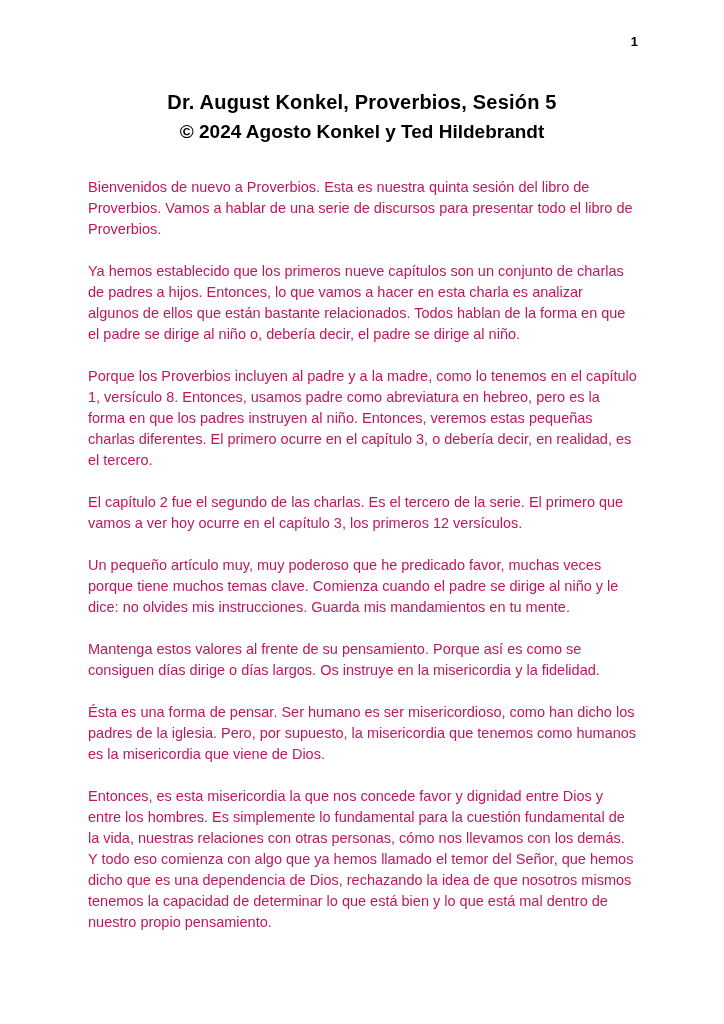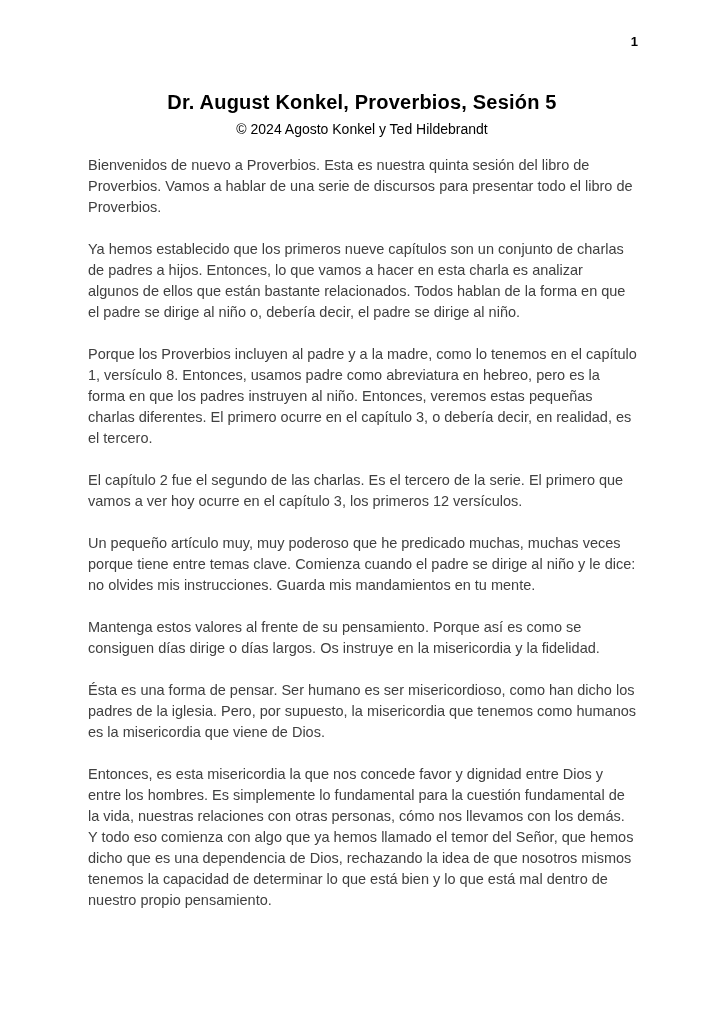--- a/index.html
+++ b/index.html
@@ -29,49 +29,49 @@
     padding-top: 84px;
     text-align: center;
   }
   .doc-title {
     margin: 7px;
     font-size: 20px;
     font-weight: bold;
     letter-spacing: 0.2px;
   }
   .doc-subtitle {
-    margin: 4px 0 0 0;
-    font-size: 14px;
-    font-weight: normal;
+    margin: 4px 0 16px 0;
+    font-size: 19px;
+    font-weight: bold;
   }
   .doc-body {
     padding: 18px 87px 0 88px;
     text-align: left;
   }
   .para {
     margin: 0 0 21px 0;
     font-size: 14.5px;
     line-height: 21px;
-    color: #404040;
+    color: #be185d;
   }
 </style>
 </head>
 <body>
 
 <div class="page">
   <div class="page-number">1</div>
 
   <div class="doc-header">
     <h1 class="doc-title">Dr. August Konkel, Proverbios, Sesión 5</h1>
     <p class="doc-subtitle">© 2024 Agosto Konkel y Ted Hildebrandt</p>
   </div>
 
   <div class="doc-body">
       <p class="para">Bienvenidos de nuevo a Proverbios. Esta es nuestra quinta sesión del libro de Proverbios. Vamos a hablar de una serie de discursos para presentar todo el libro de Proverbios.</p>
       <p class="para">Ya hemos establecido que los primeros nueve capítulos son un conjunto de charlas de padres a hijos. Entonces, lo que vamos a hacer en esta charla es analizar algunos de ellos que están bastante relacionados. Todos hablan de la forma en que el padre se dirige al niño o, debería decir, el padre se dirige al niño.</p>
       <p class="para">Porque los Proverbios incluyen al padre y a la madre, como lo tenemos en el capítulo 1, versículo 8. Entonces, usamos padre como abreviatura en hebreo, pero es la forma en que los padres instruyen al niño. Entonces, veremos estas pequeñas charlas diferentes. El primero ocurre en el capítulo 3, o debería decir, en realidad, es el tercero.</p>
       <p class="para">El capítulo 2 fue el segundo de las charlas. Es el tercero de la serie. El primero que vamos a ver hoy ocurre en el capítulo 3, los primeros 12 versículos.</p>
-      <p class="para">Un pequeño artículo muy, muy poderoso que he predicado muchas, muchas veces porque tiene entre temas clave. Comienza cuando el padre se dirige al niño y le dice: no olvides mis instrucciones. Guarda mis mandamientos en tu mente.</p>
+      <p class="para">Un pequeño artículo muy, muy poderoso que he predicado favor, muchas veces porque tiene muchos temas clave. Comienza cuando el padre se dirige al niño y le dice: no olvides mis instrucciones. Guarda mis mandamientos en tu mente.</p>
       <p class="para">Mantenga estos valores al frente de su pensamiento. Porque así es como se consiguen días dirige o días largos. Os instruye en la misericordia y la fidelidad.</p>
       <p class="para">Ésta es una forma de pensar. Ser humano es ser misericordioso, como han dicho los padres de la iglesia. Pero, por supuesto, la misericordia que tenemos como humanos es la misericordia que viene de Dios.</p>
       <p class="para">Entonces, es esta misericordia la que nos concede favor y dignidad entre Dios y entre los hombres. Es simplemente lo fundamental para la cuestión fundamental de la vida, nuestras relaciones con otras personas, cómo nos llevamos con los demás. Y todo eso comienza con algo que ya hemos llamado el temor del Señor, que hemos dicho que es una dependencia de Dios, rechazando la idea de que nosotros mismos tenemos la capacidad de determinar lo que está bien y lo que está mal dentro de nuestro propio pensamiento.</p>
     </div>
 </div>
 
 </body></html>

